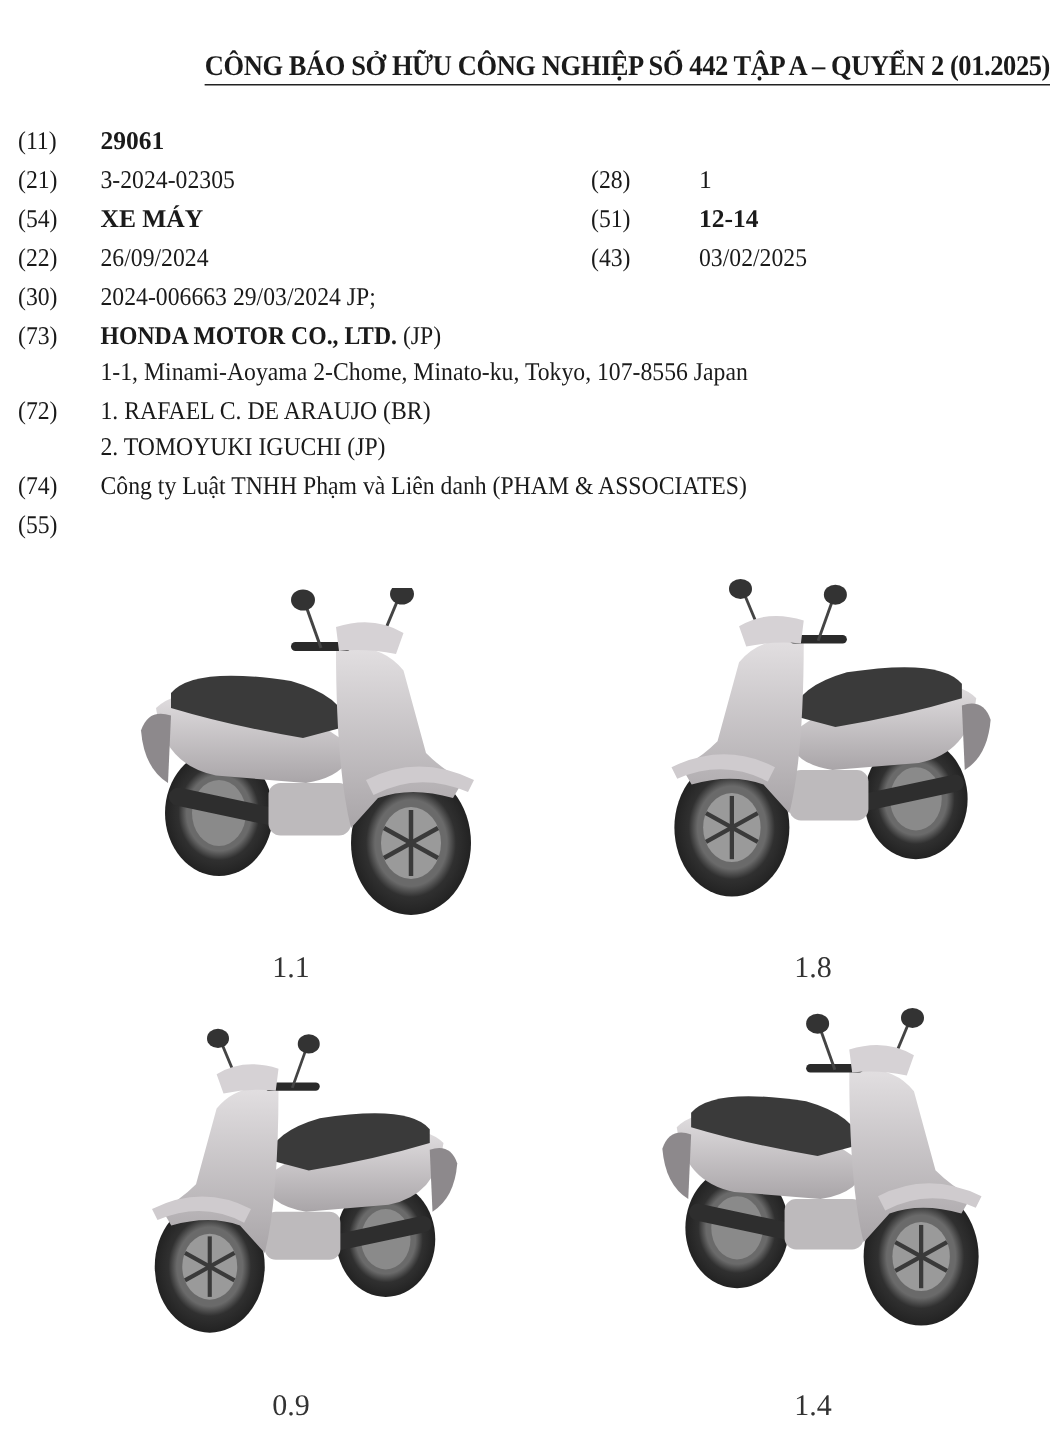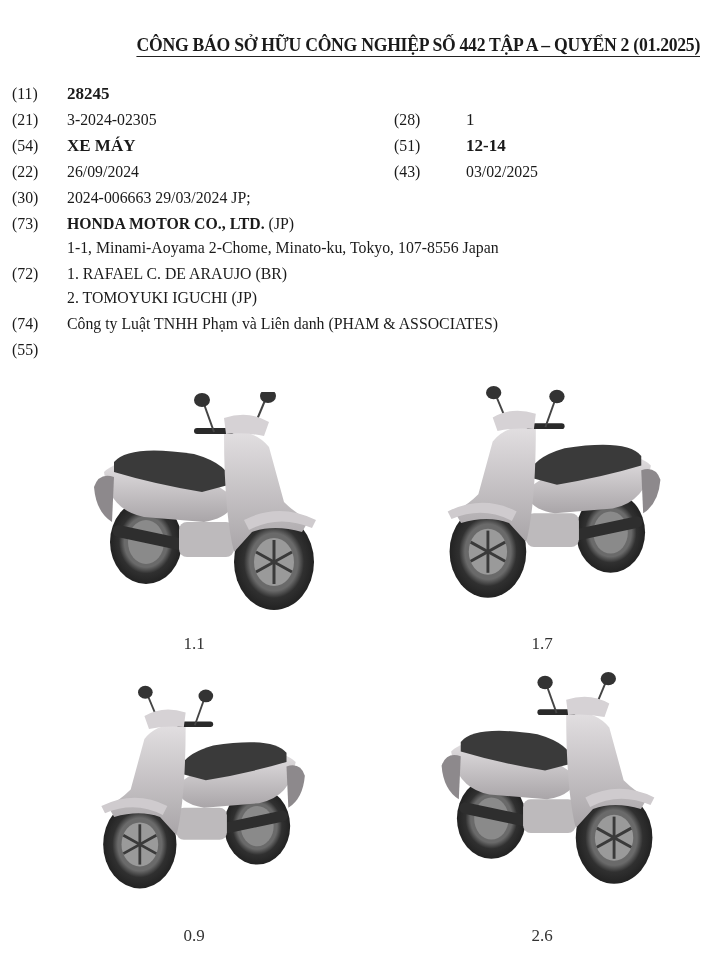--- a/index.html
+++ b/index.html
@@ -17,34 +17,34 @@
   }
   .header span { border-bottom: 1.6px solid #222; padding-bottom: 1px; }
   .fields { position: absolute; left: 0; top: 84px; width: 701px; }
   .row { position: absolute; font-size: 17px; line-height: 20px; white-space: nowrap; }
   .code { position: absolute; width: 60px; }
   .val { position: absolute; }
   .bold { font-weight: bold; }
   .narrow { transform: scaleX(0.93); transform-origin: left center; display: inline-block; }
   .figure { position: absolute; }
   .figure svg { display: block; }
-  .caption { position: absolute; font-size: 17px; color: #333; text-align: center; width: 40px; }
+  .caption { position: absolute; font-size: 20px; color: #333; text-align: center; width: 40px; }
 </style>
 </head>
 <body>
 
 <div class="header">
   <span>CÔNG BÁO SỞ HỮU CÔNG NGHIỆP SỐ 442 TẬP A – QUYỂN 2 (01.2025)</span>
 </div>
 
 <div class="fields">
 
   <div class="row" style="top:0px;left:0">
     <span class="code narrow" style="left:12px">(11)</span>
-    <span class="val bold" style="left:67px">28245</span>
+    <span class="val bold" style="left:67px">29061</span>
   </div>
 
   <div class="row" style="top:26px;left:0">
     <span class="code narrow" style="left:12px">(21)</span>
     <span class="val narrow" style="left:67px">3-2024-02305</span>
   </div>
   <div class="row" style="top:26px;left:0">
     <span class="code narrow" style="left:394px">(28)</span>
     <span class="val" style="left:466px">1</span>
   </div>
@@ -155,29 +155,29 @@
 </div>
 <div class="caption" style="left:174px;top:634px">1.1</div>
 
 <div class="figure" style="left:440px;top:384px">
   <svg width="230" height="230" viewBox="0 0 240 230">
     <g transform="translate(240 0) scale(-1 1)">
         <use href="#moto"></use>
       </g>
   </svg>
 </div>
-<div class="caption" style="left:522px;top:634px">1.7</div>
+<div class="caption" style="left:522px;top:634px">1.8</div>
 
 <div class="figure" style="left:94px;top:684px">
   <svg width="220" height="220" viewBox="0 0 240 230">
     <g transform="translate(240 0) scale(-1 1)">
         <use href="#moto"></use>
       </g>
   </svg>
 </div>
 <div class="caption" style="left:174px;top:926px">0.9</div>
 
 <div class="figure" style="left:432px;top:670px">
   <svg width="230" height="230" viewBox="0 0 240 230">
     <use href="#moto"></use>
   </svg>
 </div>
-<div class="caption" style="left:522px;top:926px">2.6</div>
+<div class="caption" style="left:522px;top:926px">1.4</div>
 
 </body></html>

